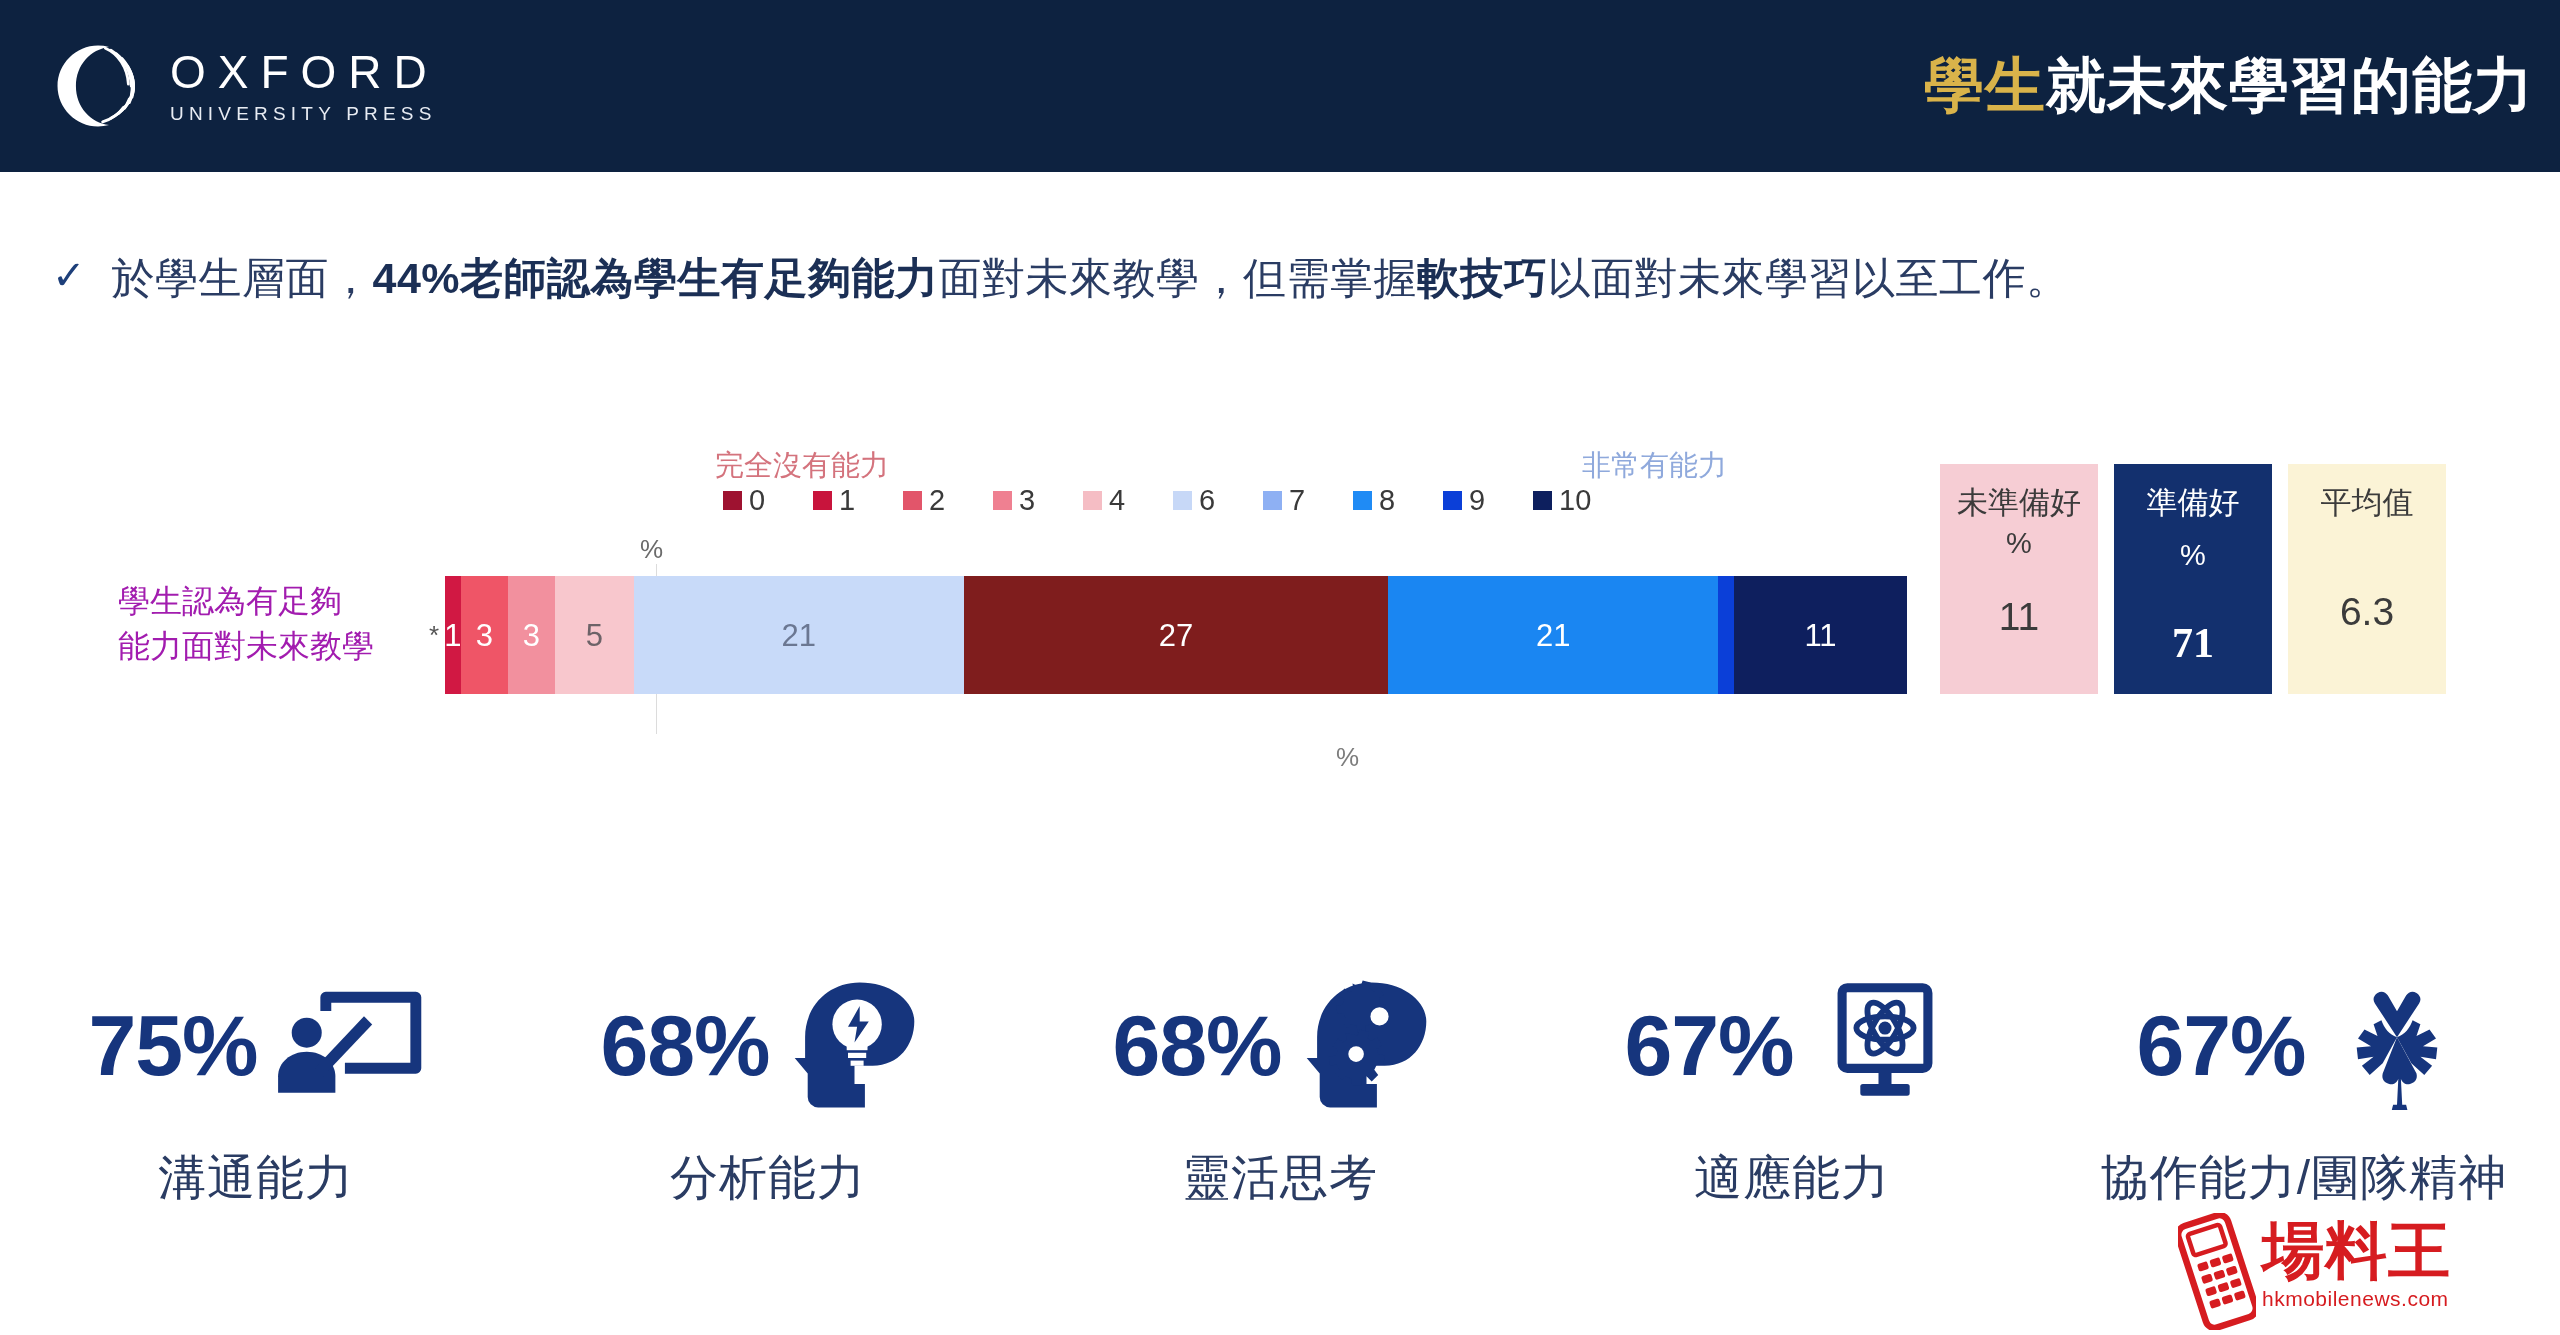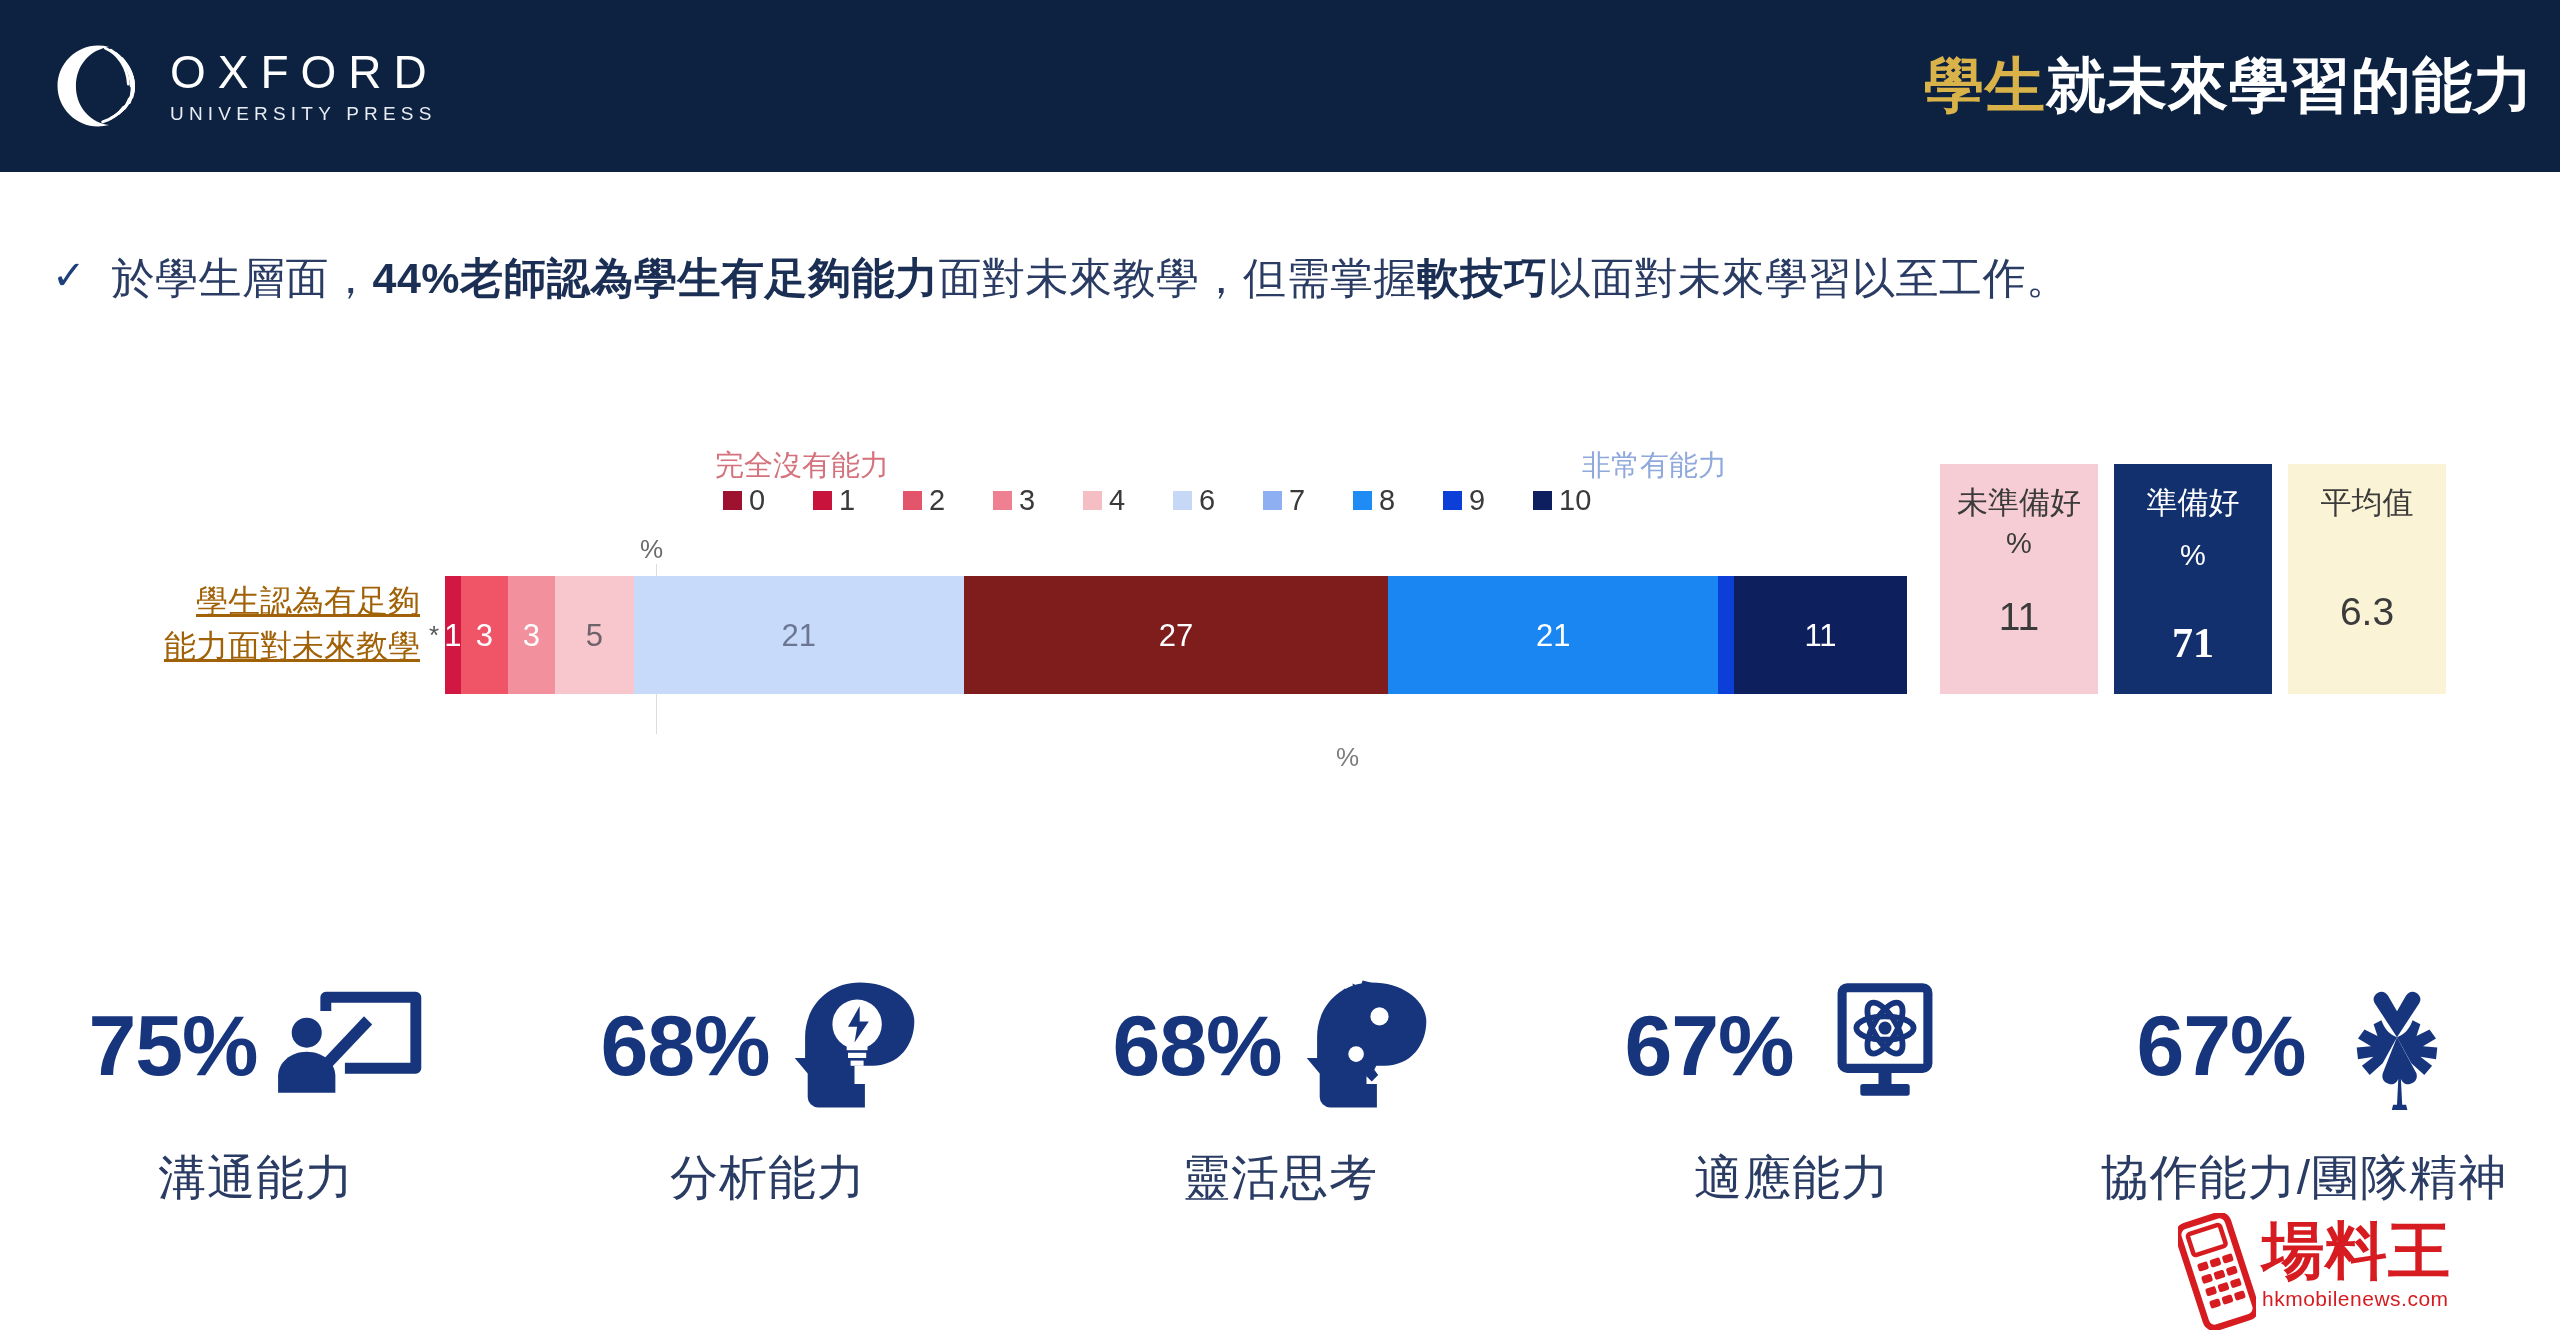--- a/index.html
+++ b/index.html
@@ -57,21 +57,21 @@
   .legend-item { display: flex; align-items: center; gap: 7px; width: 90px; }
   .legend-swatch { width: 19px; height: 19px; flex: 0 0 auto; }
   .legend-label { font-size: 29px; color: #3a3a3a; line-height: 1; }
 
   .pct-top { position: absolute; left: 640px; top: 110px; font-size: 26px; color: #6b6b6b; }
   .pct-bottom { position: absolute; left: 1336px; top: 318px; font-size: 26px; color: #7d7d7d; }
   .gridline { position: absolute; left: 656px; top: 140px; width: 1px; height: 170px; background: #dcdcdc; }
 
   .row-label {
     position: absolute; left: 118px; top: 155px; width: 302px;
-    text-align: right; font-size: 32px; line-height: 1.42; color: #a16207; text-decoration: underline;
+    text-align: left; font-size: 32px; line-height: 1.42; color: #a21caf;
   }
   .star { position: absolute; left: 429px; top: 196px; font-size: 26px; color: #555; }
 
   .bar {
     position: absolute; left: 445px; top: 152px; width: 1462px; height: 118px;
     display: flex; overflow: hidden;
   }
   .seg {
     height: 100%; display: flex; align-items: center; justify-content: center;
     font-size: 31px; color: #ffffff; line-height: 1; overflow: hidden;

